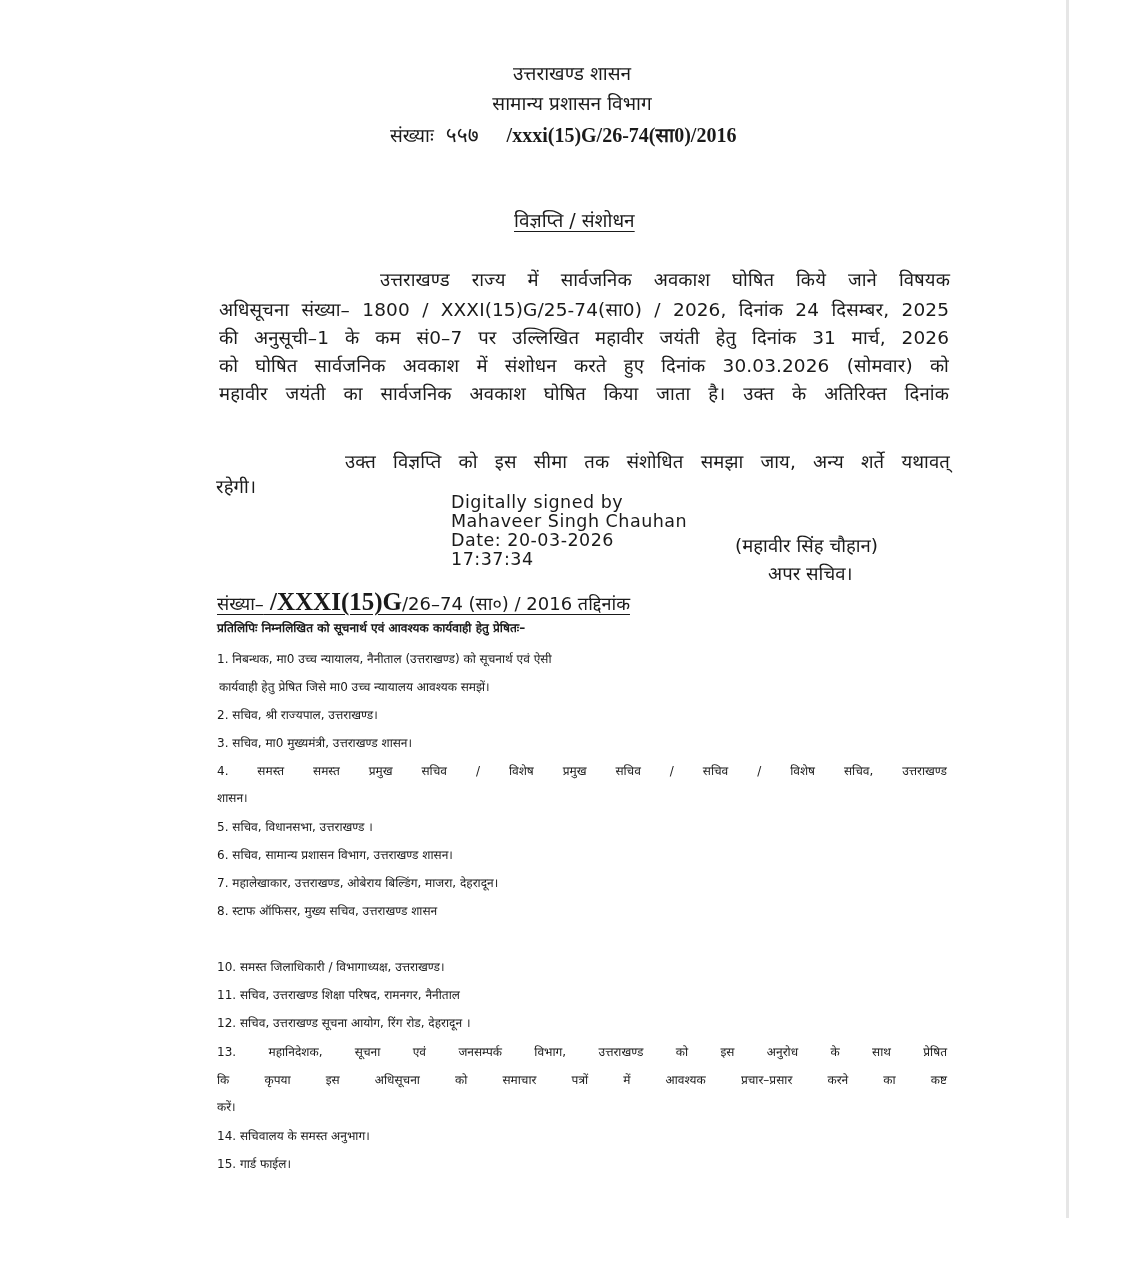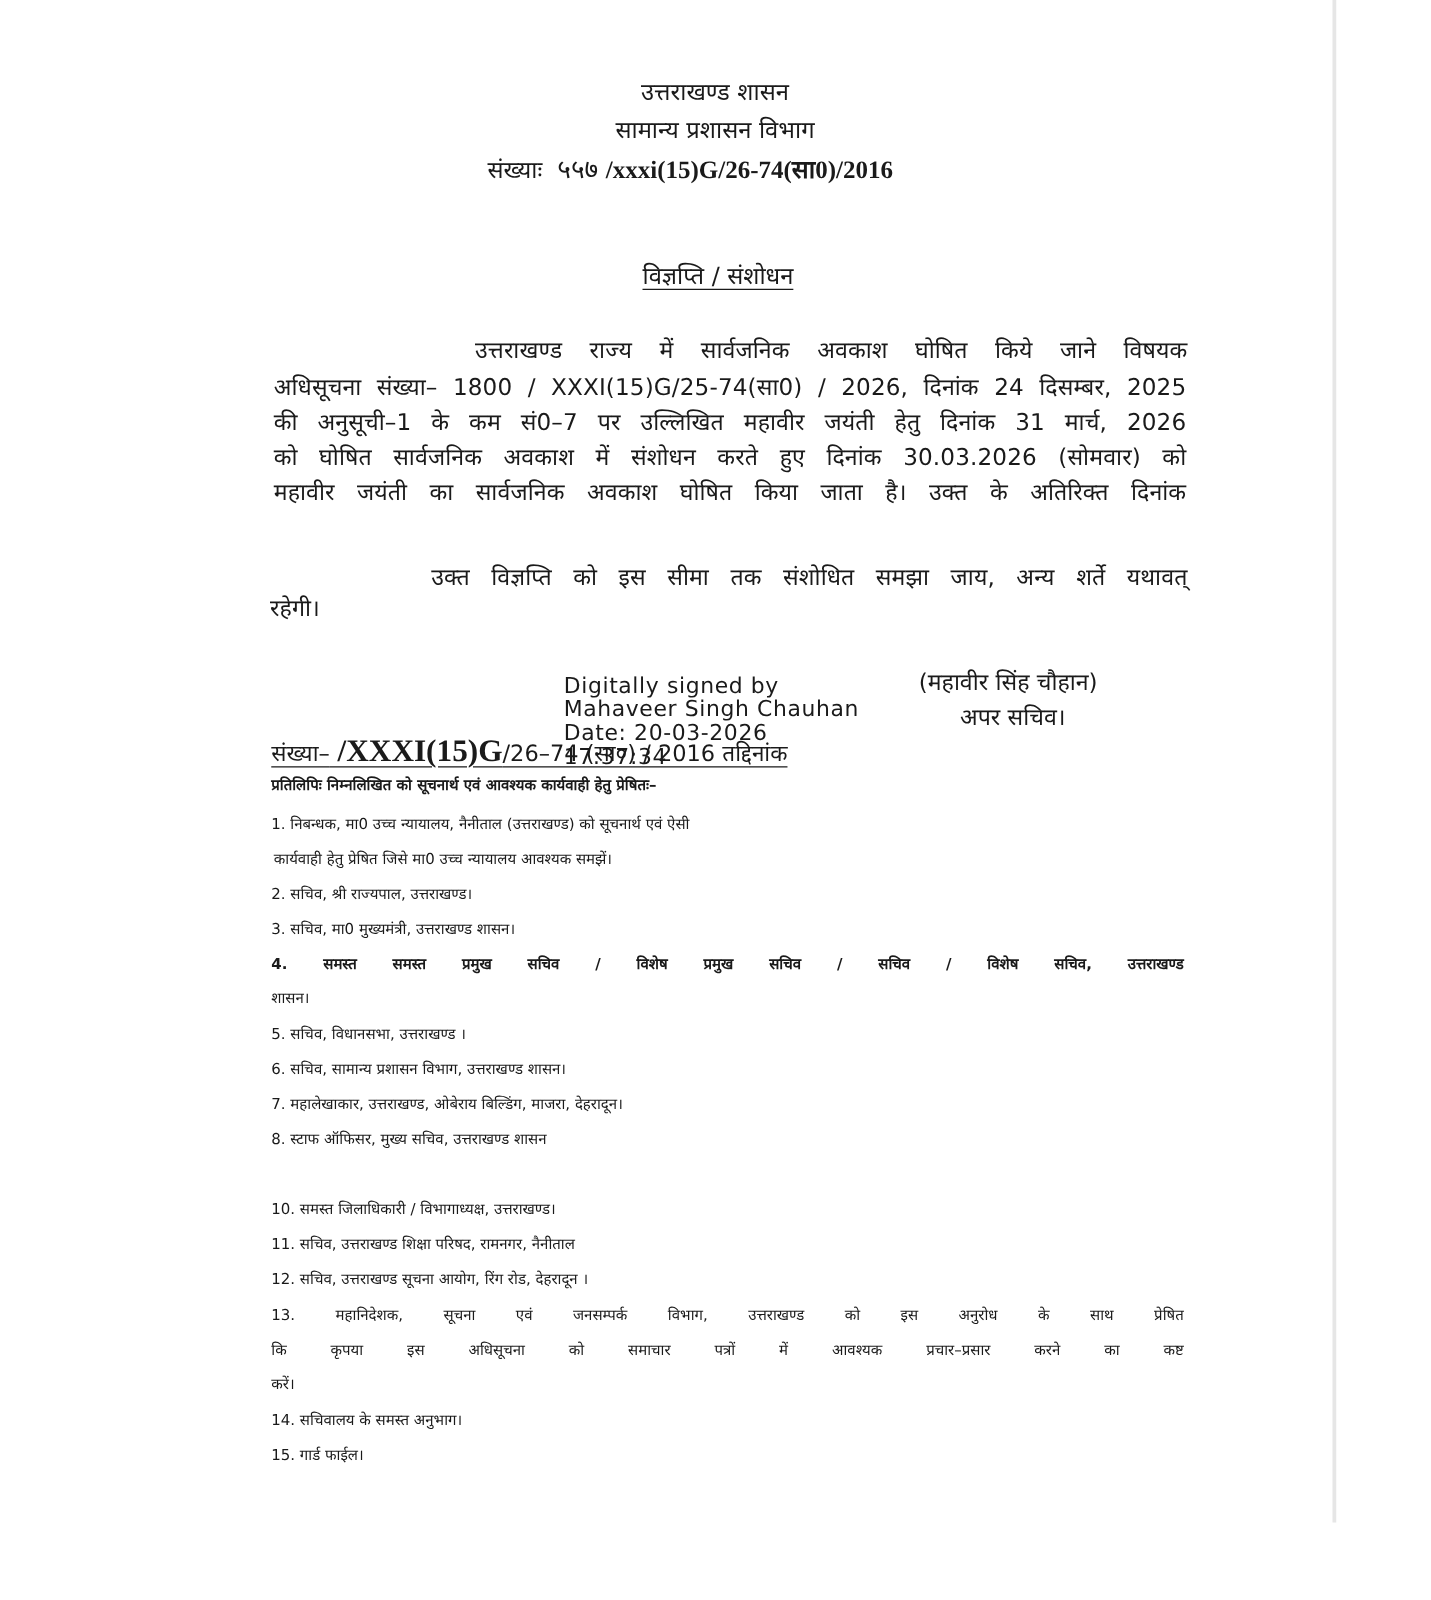--- a/index.html
+++ b/index.html
@@ -6,37 +6,37 @@
   body { width: 1145px; height: 1280px; position: relative; overflow: hidden;
          font-family: "DejaVu Sans", "Liberation Sans", sans-serif; color: #1a1a1a; }
   .page { position: absolute; left: 0; top: 0; width: 1145px; height: 1280px; }
   .edge-line { position: absolute; left: 1066px; top: 0; width: 3px; height: 1218px; background: #e6e6e6; }
   .abs { position: absolute; white-space: nowrap; }
   .hdr { font-size: 19px; text-align: center; width: 400px; }
   .serif-num { font-family: "Liberation Serif", "DejaVu Serif", serif; font-weight: bold; font-size: 20px; }
   .body-line { font-size: 18.5px; letter-spacing: 0.1px; }
   .justify { width: 730px; text-align: justify; text-align-last: justify; }
   .u { text-decoration: underline; text-underline-offset: 4px; text-align: center; }
-  .sig { font-family: "DejaVu Sans", sans-serif; font-size: 17.5px; line-height: 19px; letter-spacing: 0.5px; margin-top: 47px; }
+  .sig { font-family: "DejaVu Sans", sans-serif; font-size: 17.5px; line-height: 19px; letter-spacing: 0.5px; }
   .list-item { font-size: 12px; }
   .big-serif { font-family: "Liberation Serif", "DejaVu Serif", serif; font-weight: bold; font-size: 25px; }
 </style>
 </head>
 <body>
 
 <div class="page">
   <div class="edge-line"></div>
 
   <div class="abs hdr" style="left:372px; top:60px;">उत्तराखण्ड शासन</div>
   <div class="abs hdr" style="left:372px; top:90px;">सामान्य प्रशासन विभाग</div>
 
   <div class="abs" style="left:390px; top:120px; font-size:19px;">
     <span>संख्याः</span>
     <span style="font-size:21px; margin-left:6px;">५५७</span>
-    <span class="serif-num" style="">/xxxi(15)G/26-74(सा0)/2016</span>
+    <span class="serif-num" style="margin-left:22px;">/xxxi(15)G/26-74(सा0)/2016</span>
   </div>
 
 
   <div class="abs u" style="left:514px; top:207px; font-size:19px;">विज्ञप्ति / संशोधन</div>
 
   <div class="abs body-line" style="left:380px; top:266px; width:570px; text-align:justify; text-align-last:justify;">उत्तराखण्ड राज्य में सार्वजनिक अवकाश घोषित किये जाने विषयक</div>
   <div class="abs body-line justify" style="left:219px; top:296px;">अधिसूचना संख्या– 1800 / XXXI(15)G/25-74(सा0) / 2026, दिनांक 24 दिसम्बर, 2025</div>
   <div class="abs body-line justify" style="left:219px; top:324px;">की अनुसूची–1 के कम सं0–7 पर उल्लिखित महावीर जयंती हेतु दिनांक 31 मार्च, 2026</div>
   <div class="abs body-line justify" style="left:219px; top:352px;">को घोषित सार्वजनिक अवकाश में संशोधन करते हुए दिनांक 30.03.2026 (सोमवार) को</div>
   <div class="abs body-line justify" style="left:219px; top:380px;">महावीर जयंती का सार्वजनिक अवकाश घोषित किया जाता है। उक्त के अतिरिक्त दिनांक</div>
@@ -55,21 +55,21 @@
 
   <div class="abs u" style="left:217px; top:588px; font-size:18px;">
     <span>संख्या–</span><span class="big-serif"> /XXXI(15)G</span><span>/26–74 (सा०) / 2016 तद्दिनांक</span>
   </div>
   <div class="abs list-item" style="left:217px; top:619px; font-weight:bold;">प्रतिलिपिः निम्नलिखित को सूचनार्थ एवं आवश्यक कार्यवाही हेतु प्रेषितः–</div>
 
   <div class="abs list-item" style="left:217px; top:650px;">1. निबन्धक, मा0 उच्च न्यायालय, नैनीताल (उत्तराखण्ड) को सूचनार्थ एवं ऐसी</div>
   <div class="abs list-item" style="left:219px; top:678px;"> कार्यवाही हेतु प्रेषित जिसे मा0 उच्च न्यायालय आवश्यक समझें।</div>
   <div class="abs list-item" style="left:217px; top:706px;">2. सचिव, श्री राज्यपाल, उत्तराखण्ड।</div>
   <div class="abs list-item" style="left:217px; top:734px;">3. सचिव, मा0 मुख्यमंत्री, उत्तराखण्ड शासन।</div>
-  <div class="abs list-item" style="left:217px; top:762px; width:730px; text-align:justify; text-align-last:justify;font-weight:bold;">4. समस्त समस्त प्रमुख सचिव / विशेष प्रमुख सचिव / सचिव / विशेष सचिव, उत्तराखण्ड</div>
+  <div class="abs list-item" style="left:217px; top:762px; width:730px; text-align:justify; text-align-last:justify;">4. समस्त समस्त प्रमुख सचिव / विशेष प्रमुख सचिव / सचिव / विशेष सचिव, उत्तराखण्ड</div>
   <div class="abs list-item" style="left:217px; top:789px;">शासन।</div>
   <div class="abs list-item" style="left:217px; top:818px;">5. सचिव, विधानसभा, उत्तराखण्ड  ।</div>
   <div class="abs list-item" style="left:217px; top:846px;">6. सचिव, सामान्य प्रशासन विभाग, उत्तराखण्ड शासन।</div>
   <div class="abs list-item" style="left:217px; top:874px;">7. महालेखाकार, उत्तराखण्ड, ओबेराय बिल्डिंग, माजरा, देहरादून।</div>
   <div class="abs list-item" style="left:217px; top:902px;">8. स्टाफ ऑफिसर, मुख्य सचिव, उत्तराखण्ड शासन</div>
   <div class="abs list-item" style="left:217px; top:958px;">10. समस्त जिलाधिकारी / विभागाध्यक्ष, उत्तराखण्ड।</div>
   <div class="abs list-item" style="left:217px; top:986px;">11. सचिव, उत्तराखण्ड शिक्षा परिषद, रामनगर, नैनीताल</div>
   <div class="abs list-item" style="left:217px; top:1014px;">12. सचिव, उत्तराखण्ड सूचना आयोग, रिंग रोड, देहरादून  ।</div>
   <div class="abs list-item" style="left:217px; top:1043px; width:730px; text-align:justify; text-align-last:justify;">13. महानिदेशक, सूचना एवं जनसम्पर्क विभाग, उत्तराखण्ड को इस अनुरोध के साथ प्रेषित</div>
   <div class="abs list-item" style="left:217px; top:1071px; width:730px; text-align:justify; text-align-last:justify;">कि कृपया इस अधिसूचना को समाचार पत्रों में आवश्यक प्रचार–प्रसार करने का कष्ट</div>

